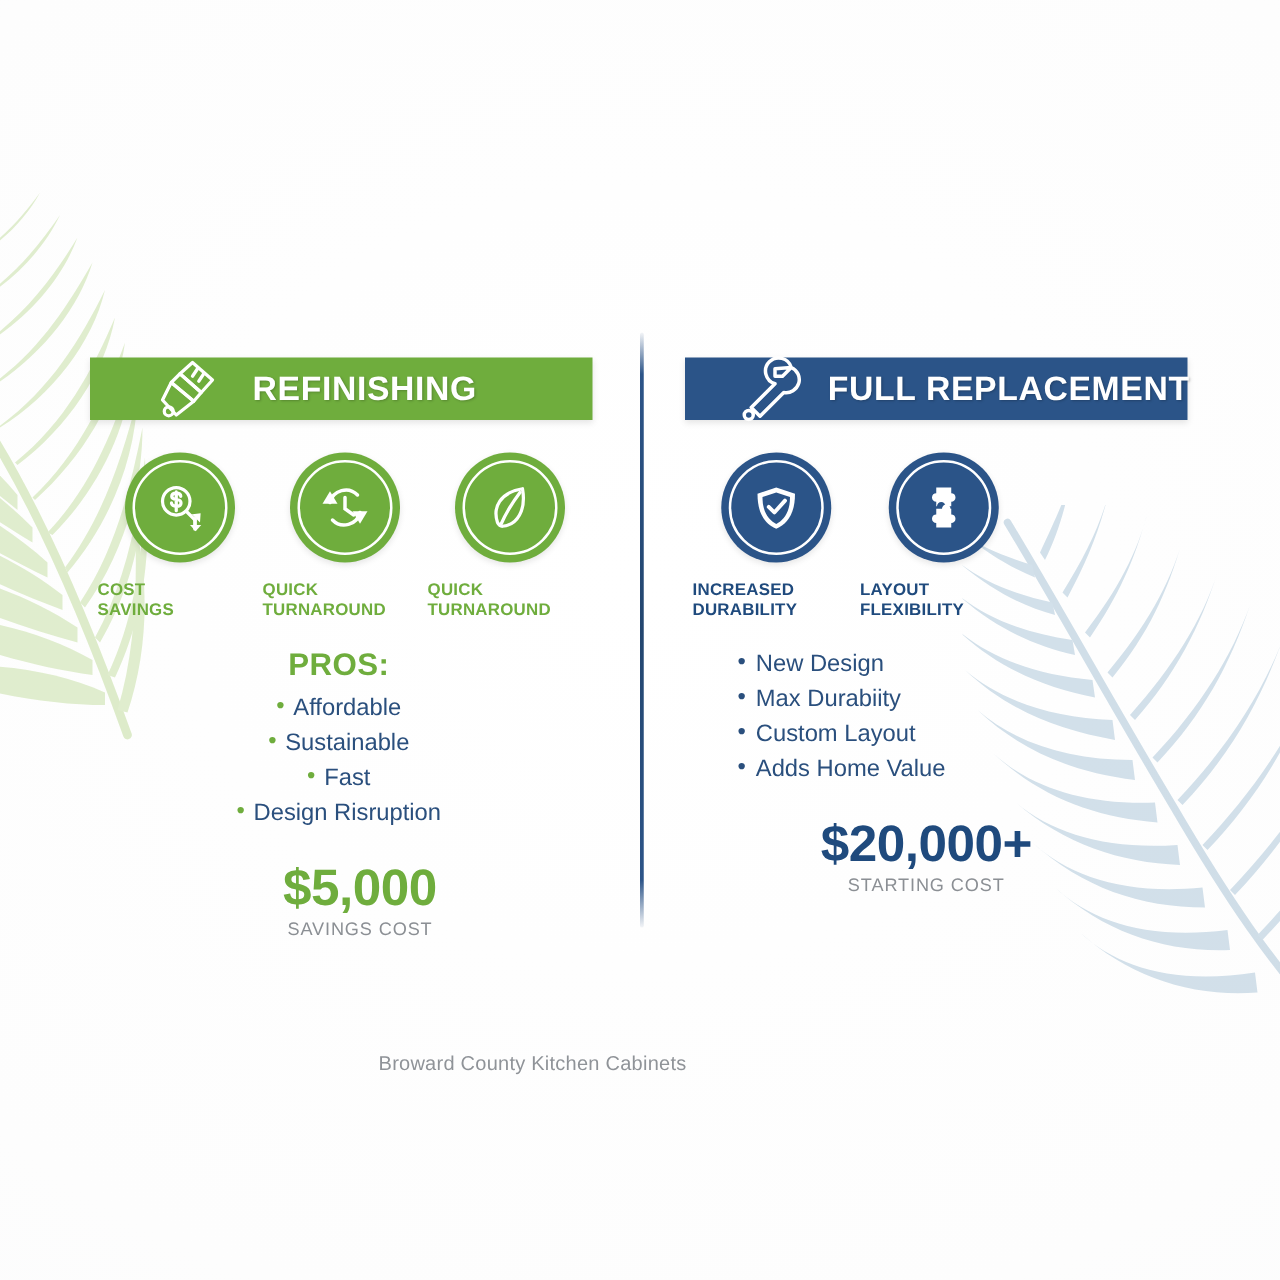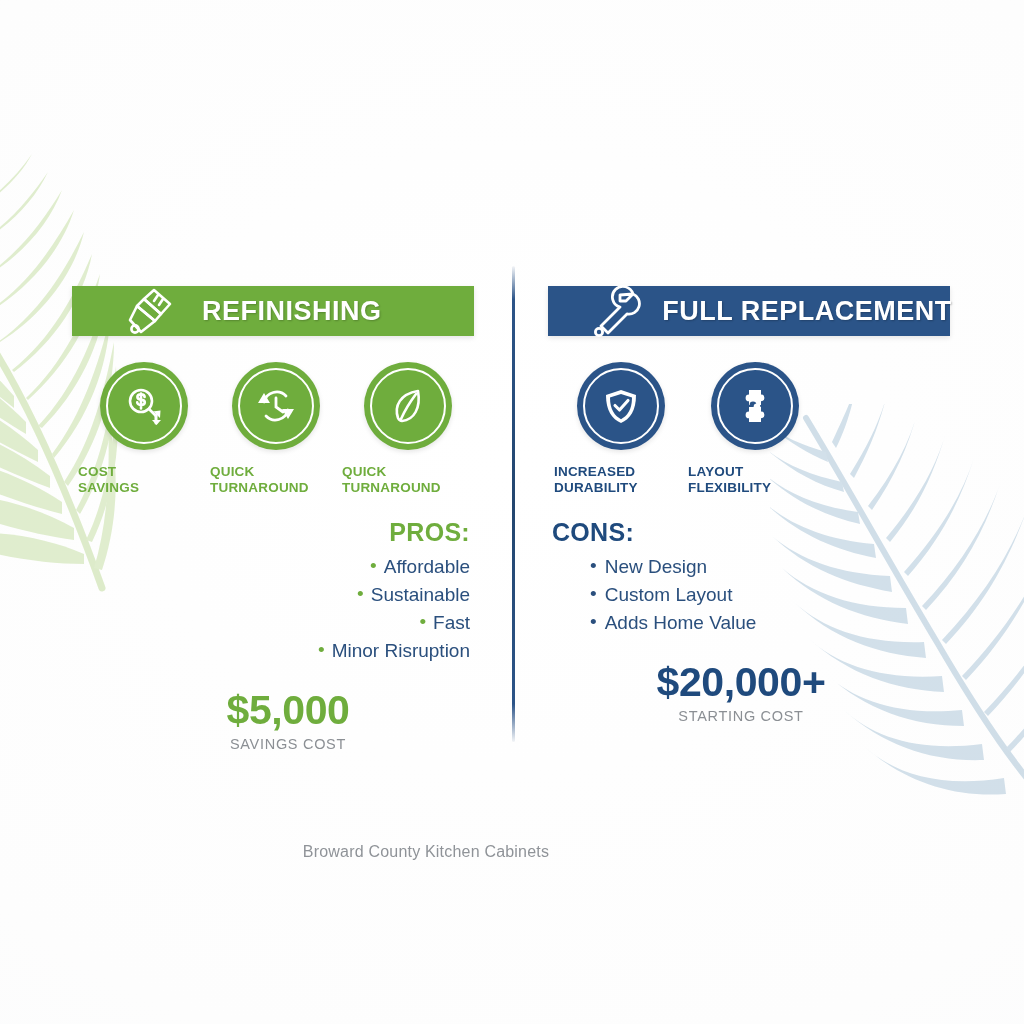--- a/index.html
+++ b/index.html
@@ -138,21 +138,21 @@
     font-size: 13.5px;
     font-weight: bold;
     line-height: 1.18;
     letter-spacing: 0.2px;
   }
   .f-label.green { color: #6fad3d; }
   .f-label.blue  { color: #1f4a7d; }
 
   
   .listblock { margin-top: 22px; }
-  .listblock.left  { text-align: right; padding-right: 4px; }
+  .listblock.left  { text-align: center; padding-right: 4px; }
   .listblock.right { text-align: left;  padding-left: 4px; }
 
   .list-heading {
     font-size: 25px;
     font-weight: bold;
     letter-spacing: 0.3px;
   }
   .list-heading.green { color: #6fad3d; }
   .list-heading.blue  { color: #1f4a7d; }
 
@@ -374,21 +374,21 @@
         <div class="item">
           <span class="bullet">•</span><span>Affordable</span>
         </div>
         <div class="item">
           <span class="bullet">•</span><span>Sustainable</span>
         </div>
         <div class="item">
           <span class="bullet">•</span><span>Fast</span>
         </div>
         <div class="item">
-          <span class="bullet">•</span><span>Minor Risruption</span>
+          <span class="bullet">•</span><span>Design Risruption</span>
         </div>
       </div>
     </div>
 
     <div class="price">
       <div class="price-value green">$5,000</div>
       <div class="price-caption">SAVINGS COST</div>
     </div>
 
   </div>
@@ -439,24 +439,26 @@
         </div>
         <div class="f-label blue">
           <div>LAYOUT</div>
           <div>FLEXIBILITY</div>
         </div>
       </div>
 
     </div>
 
     <div class="listblock right">
-      <div class="list-heading blue">CONS:</div>
       <div class="items">
         <div class="item">
           <span class="bullet">•</span><span>New Design</span>
+        </div>
+        <div class="item">
+          <span class="bullet">•</span><span>Max Durabiity</span>
         </div>
         <div class="item">
           <span class="bullet">•</span><span>Custom Layout</span>
         </div>
         <div class="item">
           <span class="bullet">•</span><span>Adds Home Value</span>
         </div>
       </div>
     </div>
 

